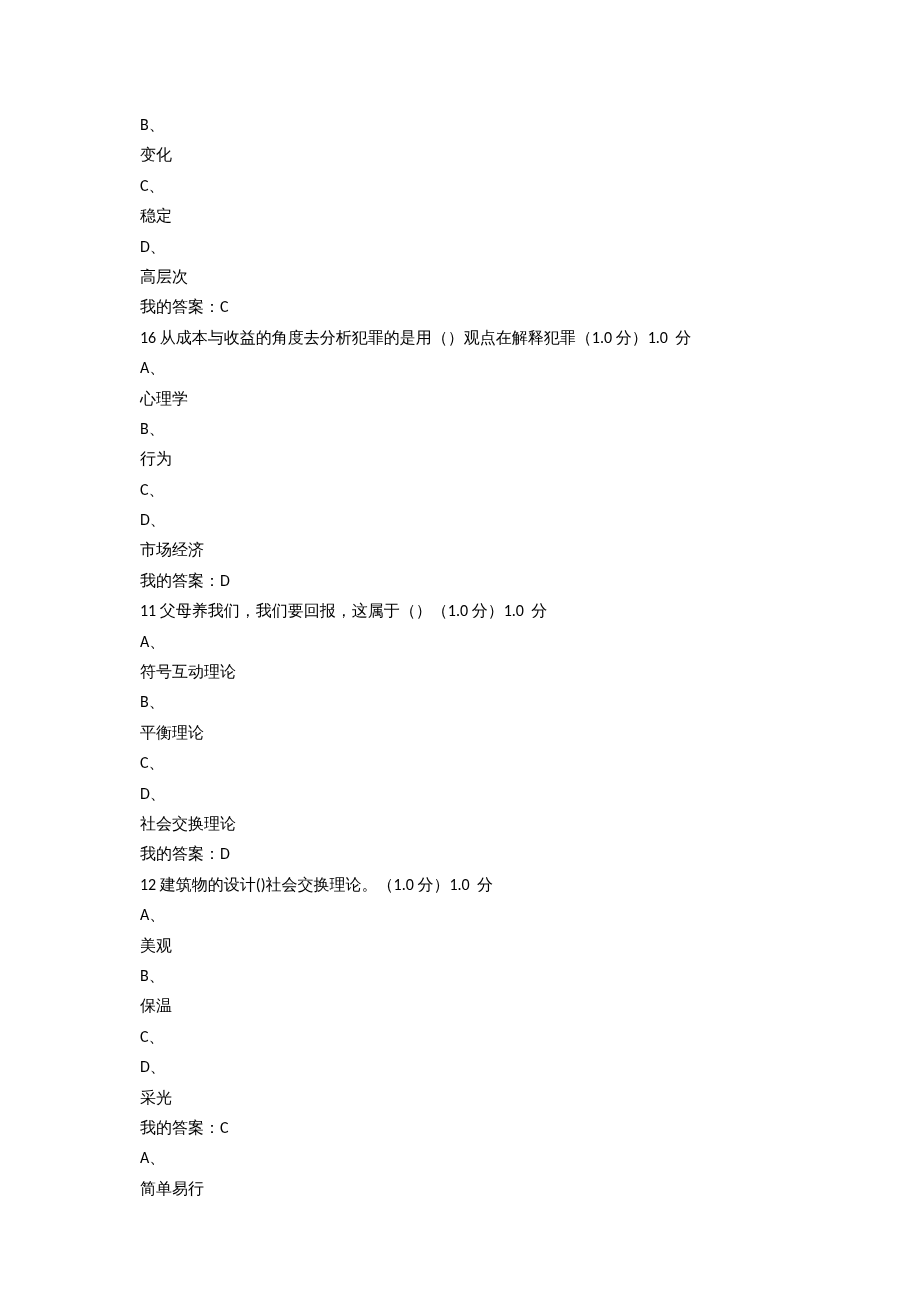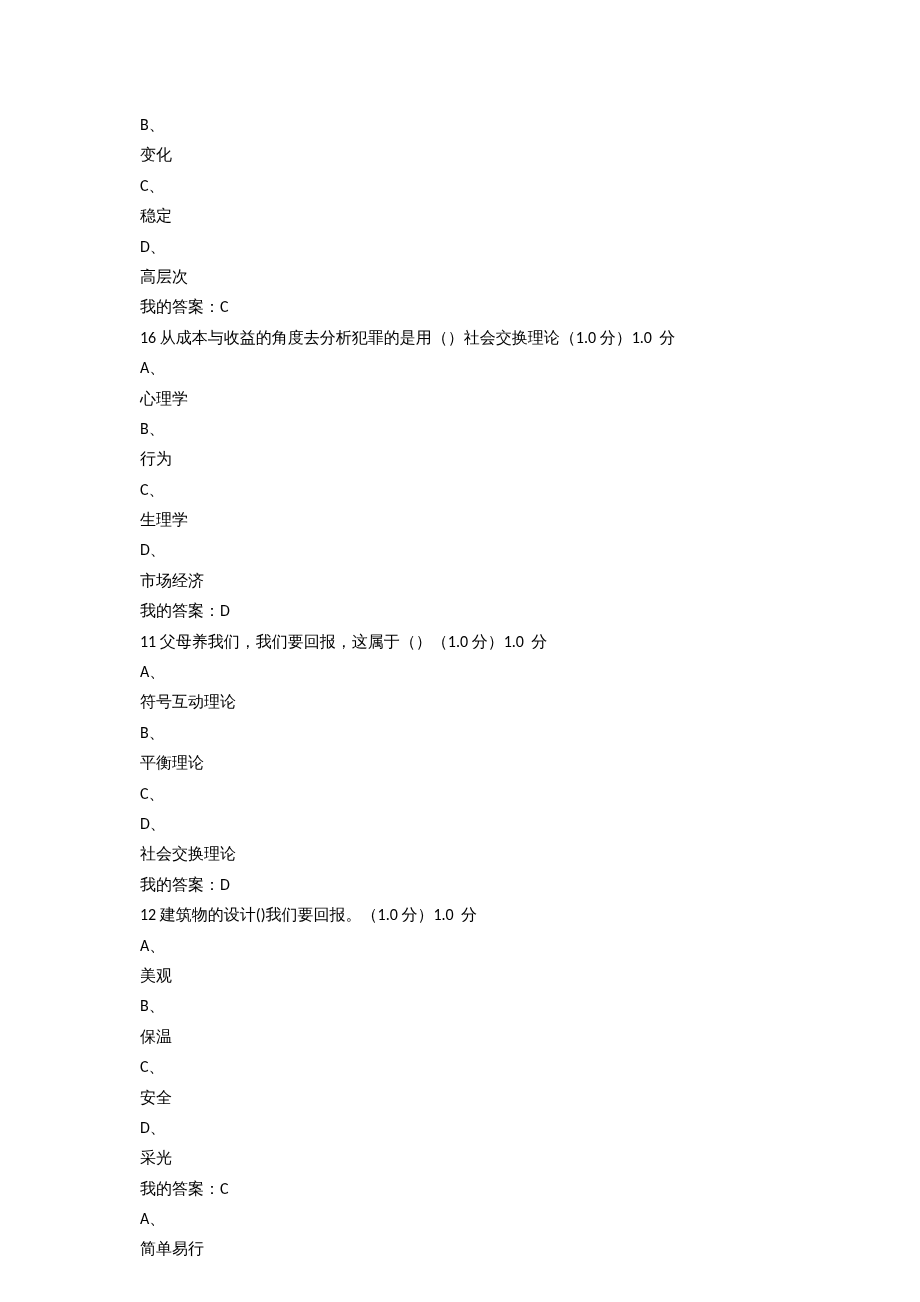--- a/index.html
+++ b/index.html
@@ -28,44 +28,42 @@
 <body>
 
 <div class="page" id="page-root">
 <div class="line latin">B、</div>
     <div class="line">变化</div>
     <div class="line latin">C、</div>
     <div class="line">稳定</div>
     <div class="line latin">D、</div>
     <div class="line">高层次</div>
     <div class="line"><span>我的答案：</span><span class="latin">C</span></div>
-    <div class="line"><span class="latin">16 </span><span>从成本与收益的角度去分析犯罪的是用（）社会交换理论（</span><span class="latin">1.0 </span><span>分）</span><span class="latin">1.0  </span><span>分</span></div>
+    <div class="line"><span class="latin">16 </span><span>从成本与收益的角度去分析犯罪的是用（）观点在解释犯罪（</span><span class="latin">1.0 </span><span>分）</span><span class="latin">1.0  </span><span>分</span></div>
     <div class="line latin">A、</div>
     <div class="line">心理学</div>
     <div class="line latin">B、</div>
     <div class="line">行为</div>
     <div class="line latin">C、</div>
-    <div class="line">生理学</div>
     <div class="line latin">D、</div>
     <div class="line">市场经济</div>
     <div class="line"><span>我的答案：</span><span class="latin">D</span></div>
     <div class="line"><span class="latin">11 </span><span>父母养我们，我们要回报，这属于（）（</span><span class="latin">1.0 </span><span>分）</span><span class="latin">1.0  </span><span>分</span></div>
     <div class="line latin">A、</div>
     <div class="line">符号互动理论</div>
     <div class="line latin">B、</div>
     <div class="line">平衡理论</div>
     <div class="line latin">C、</div>
     <div class="line latin">D、</div>
     <div class="line">社会交换理论</div>
     <div class="line"><span>我的答案：</span><span class="latin">D</span></div>
-    <div class="line"><span class="latin">12 </span><span>建筑物的设计</span><span class="latin">()</span><span>我们要回报。（</span><span class="latin">1.0 </span><span>分）</span><span class="latin">1.0  </span><span>分</span></div>
+    <div class="line"><span class="latin">12 </span><span>建筑物的设计</span><span class="latin">()</span><span>社会交换理论。（</span><span class="latin">1.0 </span><span>分）</span><span class="latin">1.0  </span><span>分</span></div>
     <div class="line latin">A、</div>
     <div class="line">美观</div>
     <div class="line latin">B、</div>
     <div class="line">保温</div>
     <div class="line latin">C、</div>
-    <div class="line">安全</div>
     <div class="line latin">D、</div>
     <div class="line">采光</div>
     <div class="line"><span>我的答案：</span><span class="latin">C</span></div>
     <div class="line latin">A、</div>
     <div class="line">简单易行</div>
   </div>
 
 </body></html>

